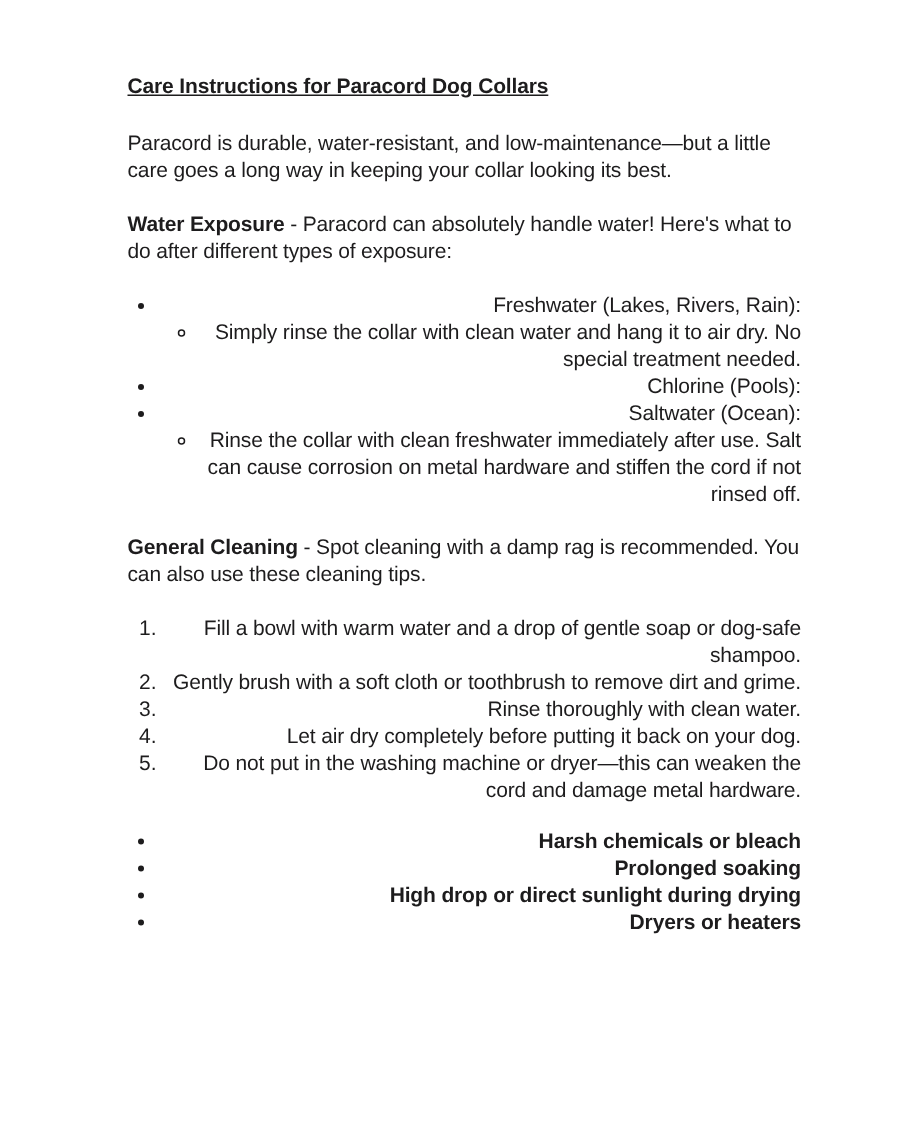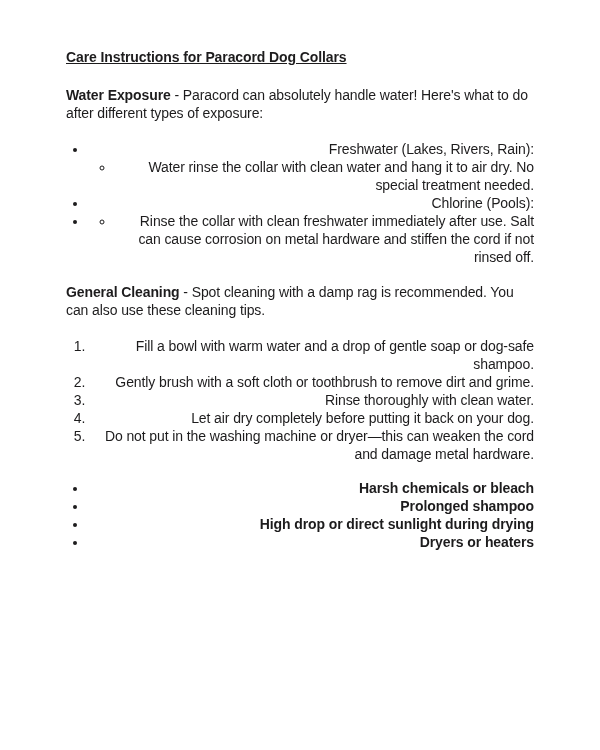--- a/index.html
+++ b/index.html
@@ -6,21 +6,21 @@
   html, body { width: 600px; height: 750px; }
   body {
     background: #ffffff;
     color: #1d1c1d;
     font-family: "Liberation Sans", sans-serif;
     font-size: 14px;
     line-height: 18px;
     letter-spacing: -0.1px;
     overflow: hidden;
   }
-  .doc { padding: 48px 66px 0 66px; }
+  .doc { padding: 48px 66px 0 66px; margin-left: 19px; }
 
   .title {
     font-weight: bold;
     text-decoration: underline;
     margin-bottom: 20px;
   }
   p.block { margin-bottom: 18px; }
   b { font-weight: bold; }
 
   ul.l1 {
@@ -49,51 +49,53 @@
 
   li::marker { color: #1d1c1d; }
 </style>
 </head>
 <body>
 
 <div class="doc">
 
   <p class="title">Care Instructions for Paracord Dog Collars</p>
 
+  <p class="block">Paracord is durable, water-resistant, and low-maintenance—but a little care goes a long way in keeping your collar looking its best.</p>
 
   <p class="block"><b>Water Exposure</b><span> - Paracord can absolutely handle water! Here's what to do after different types of exposure:</span></p>
 
   <ul class="l1">
     <li>
       <span>Freshwater (Lakes, Rivers, Rain):</span>
       <ul class="l2">
-        <li>Water rinse the collar with clean water and hang it to air dry. No special treatment needed.</li>
+        <li>Simply rinse the collar with clean water and hang it to air dry. No special treatment needed.</li>
       </ul>
     </li>
     <li>
       <span>Chlorine (Pools):</span>
     </li>
     <li>
+      <span>Saltwater (Ocean):</span>
       <ul class="l2">
         <li>Rinse the collar with clean freshwater immediately after use. Salt can cause corrosion on metal hardware and stiffen the cord if not rinsed off.</li>
       </ul>
     </li>
   </ul>
 
   <p class="block"><b>General Cleaning</b><span> - Spot cleaning with a damp rag is recommended. You can also use these cleaning tips.</span></p>
 
   <ol class="steps">
     <li>Fill a bowl with warm water and a drop of gentle soap or dog-safe shampoo.</li>
     <li>Gently brush with a soft cloth or toothbrush to remove dirt and grime.</li>
     <li>Rinse thoroughly with clean water.</li>
     <li>Let air dry completely before putting it back on your dog.</li>
     <li>Do not put in the washing machine or dryer—this can weaken the cord and damage metal hardware.</li>
   </ol>
 
 
   <ul class="l1 avoid">
     <li>Harsh chemicals or bleach</li>
-    <li>Prolonged shampoo</li>
+    <li>Prolonged soaking</li>
     <li>High drop or direct sunlight during drying</li>
     <li>Dryers or heaters</li>
   </ul>
 
 </div>
 
 </body></html>

